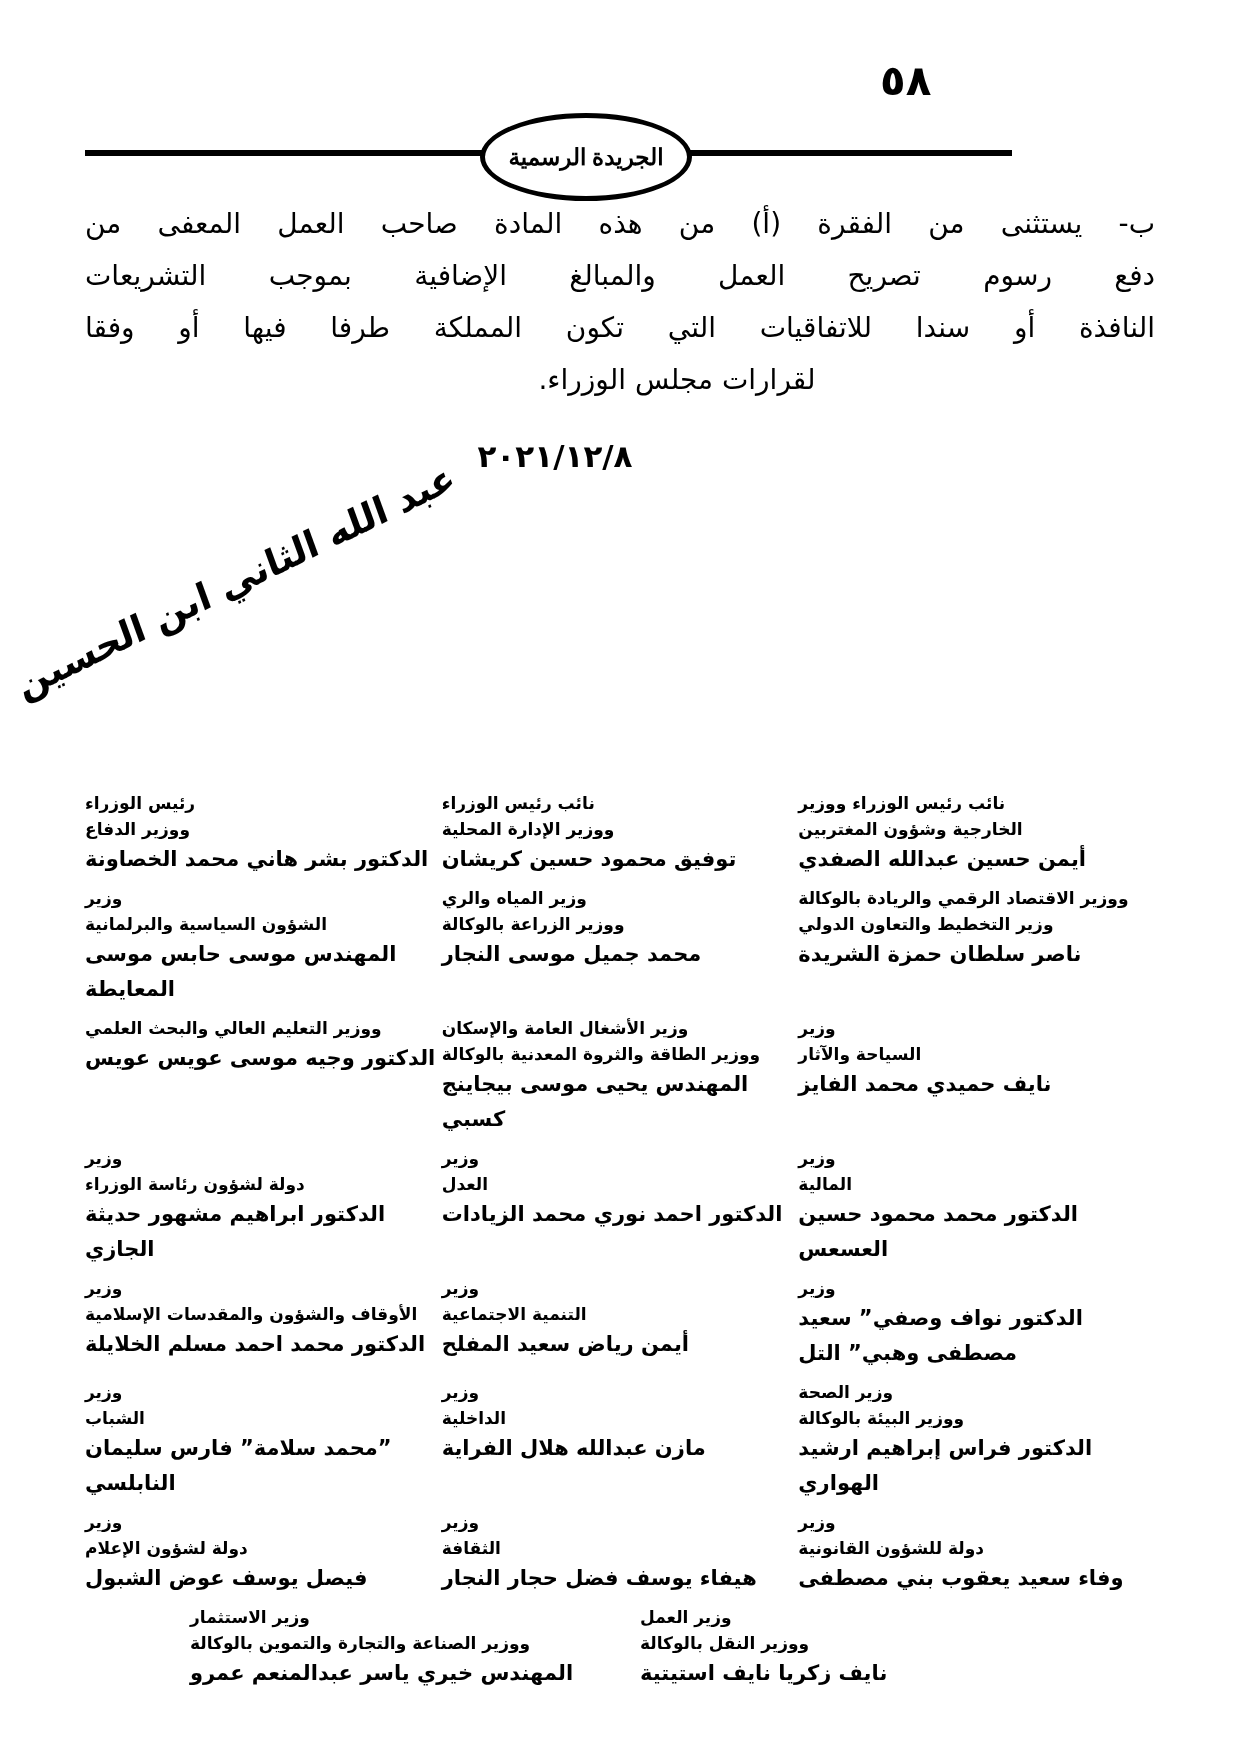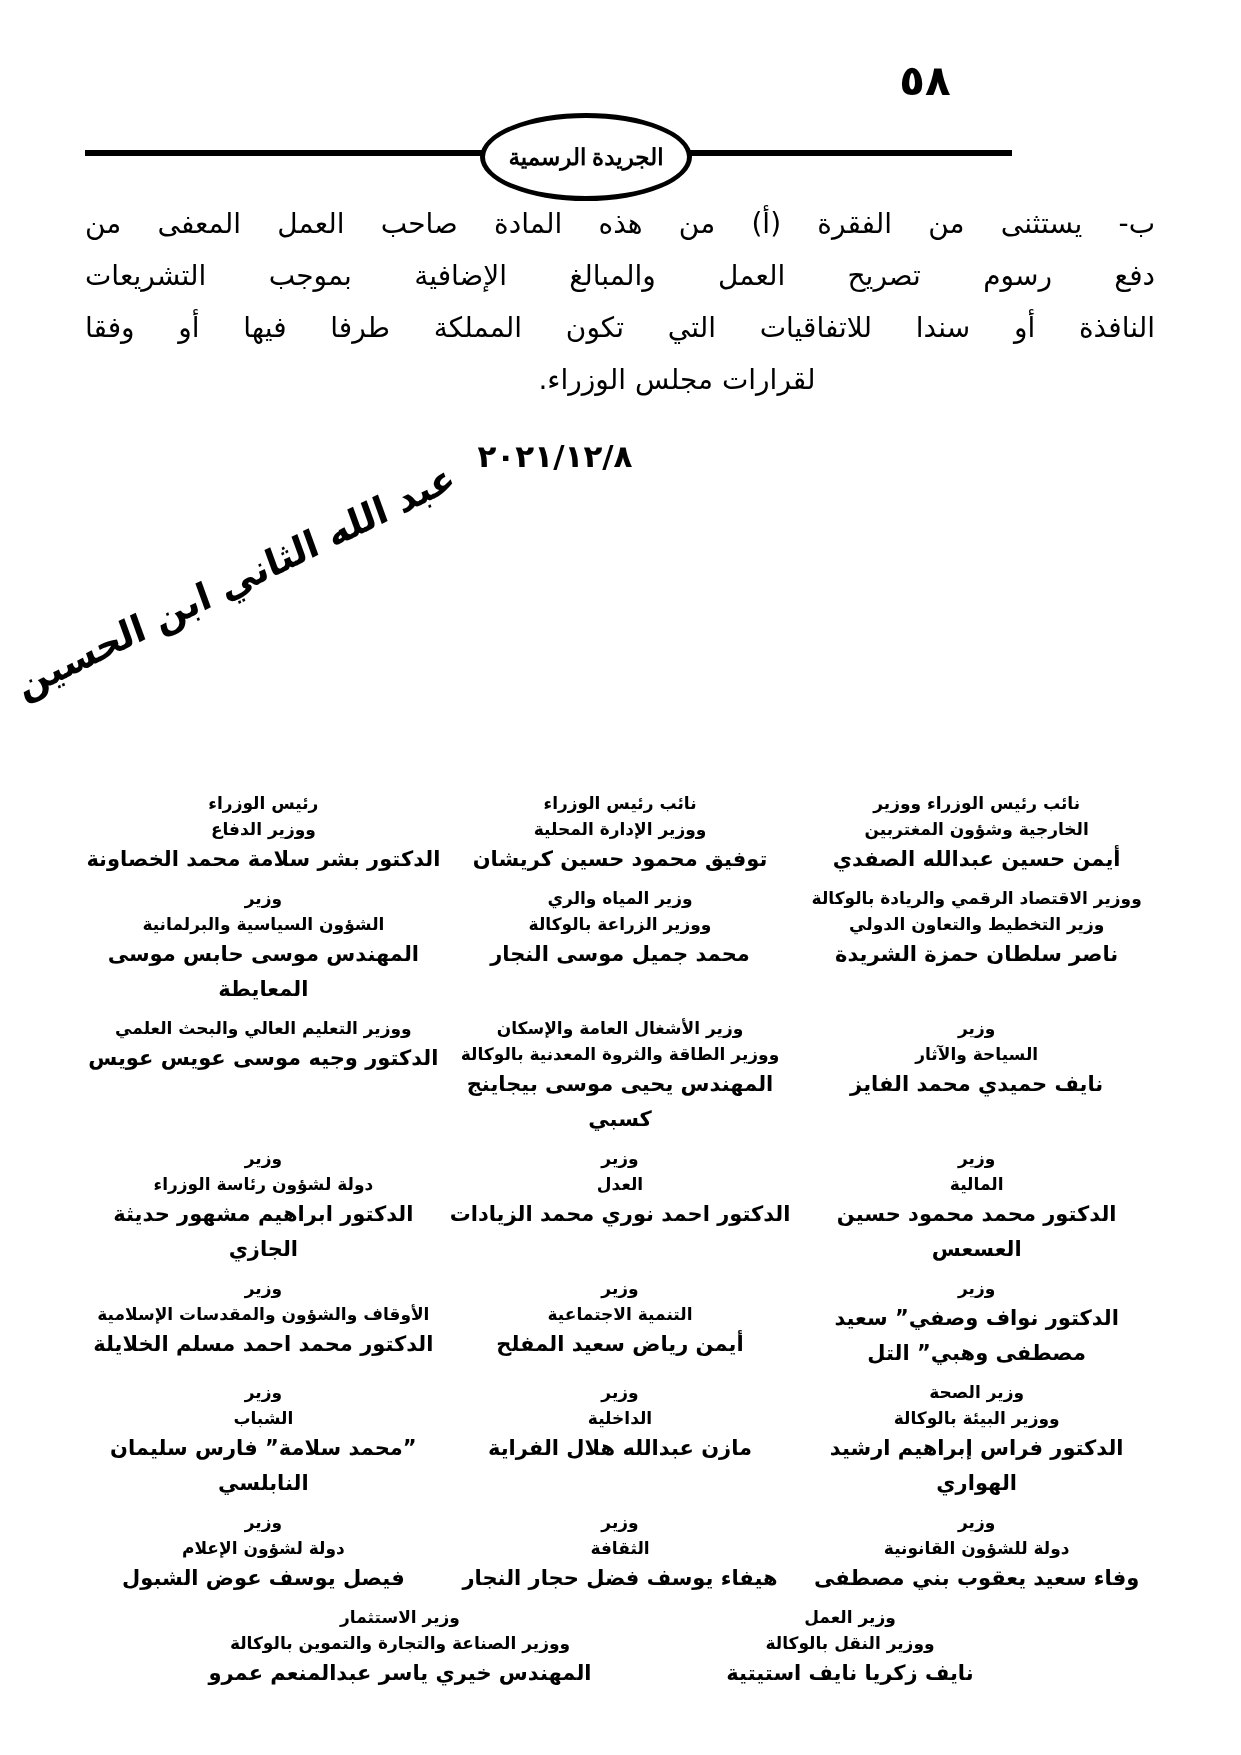--- a/index.html
+++ b/index.html
@@ -7,21 +7,21 @@
     width:1241px;height:1755px;
     background:#ffffff;color:#000;
     font-family:"DejaVu Sans",sans-serif;
     position:relative;overflow:hidden;
   }
   .page{position:absolute;inset:0;}
 
   
   .page-number{
     position:absolute;top:56px;left:880px;width:90px;
-    font-size:42px;font-weight:bold;text-align:center;direction:rtl;
+    font-size:42px;font-weight:bold;text-align:left;direction:rtl;
   }
 
   
   .rule{position:absolute;top:150px;left:85px;width:927px;height:6px;background:#000;}
   .ellipse{
     position:absolute;top:113px;left:480px;width:212px;height:88px;
     border:5px solid #000;border-radius:50%;background:#fff;
     display:flex;align-items:center;justify-content:center;box-sizing:border-box;font-family:Liberation Serif, serif;
   }
   .ellipse .gz-title{font-size:23px;font-weight:bold;direction:rtl;}
@@ -48,21 +48,21 @@
   .signature{
     position:absolute;top:548px;left:45px;width:430px;
     text-align:center;font-size:37px;font-weight:bold;direction:rtl;
     transform:rotate(-26deg) skewX(-6deg);transform-origin:center;
     white-space:nowrap;
   }
 
   
   .ministers{position:absolute;top:790px;left:85px;width:1070px;direction:rtl;}
   .m-row{display:flex;margin-bottom:8px;}
-  .m-cell{width:33.333%;text-align:center;box-sizing:border-box;}
+  .m-cell{width:33.333%;text-align:left;box-sizing:border-box;}
   .m-title{font-size:17px;font-weight:bold;line-height:26px;}
   .m-name{font-size:21px;font-weight:900;line-height:35px;}
   .m-row-offset .m-cell{width:420px;flex:none;}
   .m-row-offset .m-cell:first-child{margin-right:95px;}
   .m-row-offset .m-cell:nth-child(2){margin-right:30px;}
 </style>
 </head>
 <body>
 
 <div class="page">
@@ -94,21 +94,21 @@
           <div class="m-name">أيمن حسين عبدالله الصفدي</div>
         </div>
         <div class="m-cell">
           <div class="m-title">نائب رئيس الوزراء</div>
           <div class="m-title">ووزير الإدارة المحلية</div>
           <div class="m-name">توفيق محمود حسين كريشان</div>
         </div>
         <div class="m-cell">
           <div class="m-title">رئيس الوزراء</div>
           <div class="m-title">ووزير الدفاع</div>
-          <div class="m-name">الدكتور بشر سلامة محمد الخصاونة</div>
+          <div class="m-name">الدكتور بشر هاني محمد الخصاونة</div>
         </div>
       </div>
       <div class="m-row">
         <div class="m-cell">
           <div class="m-title">ووزير الاقتصاد الرقمي والريادة بالوكالة</div>
           <div class="m-title">وزير التخطيط والتعاون الدولي</div>
           <div class="m-name">ناصر سلطان حمزة الشريدة</div>
         </div>
         <div class="m-cell">
           <div class="m-title">وزير المياه والري</div>

